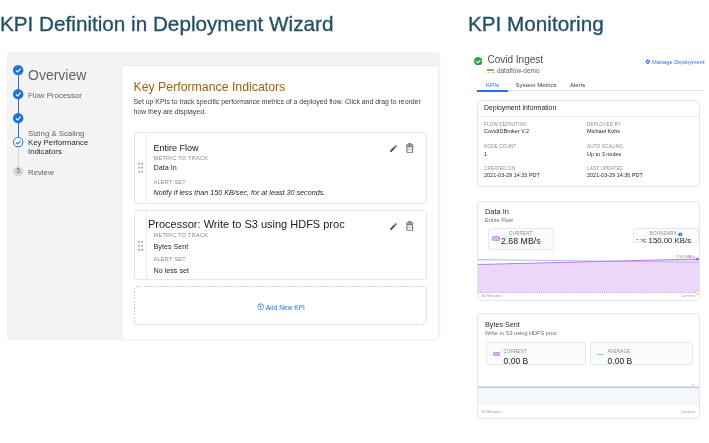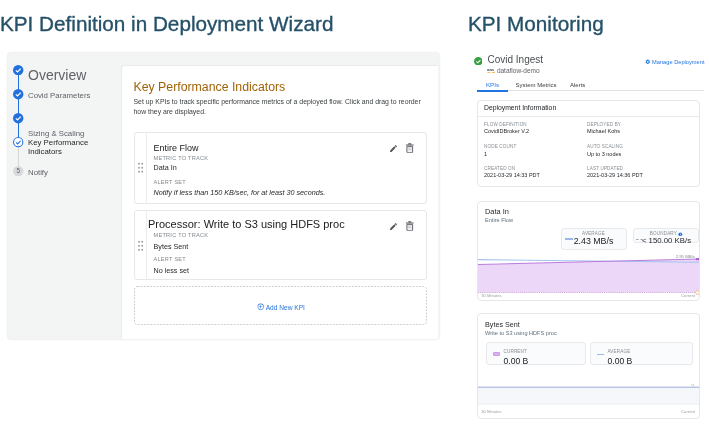--- a/index.html
+++ b/index.html
@@ -38,24 +38,24 @@
 <svg class="abs" style="left:13.4px; top:137.2px;" width="10.4" height="10.4" viewBox="0 0 11 11">
     <circle cx="5.5" cy="5.5" r="4.9" fill="#fff" stroke="#2270e0" stroke-width="1.1"></circle>
     <path d="M3.2 5.7 L4.9 7.3 L8 4" stroke="#2270e0" stroke-width="1.1" fill="none"></path>
   </svg>
 <svg class="abs" style="left:13.4px; top:166px;" width="10.4" height="10.4" viewBox="0 0 11 11">
     <circle cx="5.5" cy="5.5" r="5.5" fill="#d7d9dc"></circle>
     <text x="5.5" y="7.9" text-anchor="middle" font-size="6.8" fill="#5f6368" font-family="Liberation Sans">5</text>
   </svg>
 
 <div class="abs" style="left:28px; top:66.6px; font-size:14px; color:#5f6368;">Overview</div>
-<div class="abs" style="left:28px; top:90.9px; font-size:7.8px; color:#5f6368;">Covid Parameters</div>
+<div class="abs" style="left:28px; top:90.9px; font-size:7.8px; color:#5f6368;">Flow Processor</div>
 <div class="abs" style="left:28px; top:129px; font-size:7.8px; color:#5f6368;">Sizing &amp; Scaling</div>
 <div class="abs" style="left:28px; top:137.6px; font-size:7.8px; color:#27292c; line-height:9.6px;">Key Performance<br>Indicators</div>
-<div class="abs" style="left:28px; top:167.6px; font-size:7.8px; color:#5f6368;">Notify</div>
+<div class="abs" style="left:28px; top:167.6px; font-size:7.8px; color:#5f6368;">Review</div>
 
 <div class="abs" style="left:133.5px; top:79.8px; font-size:12.3px; color:#a16207;">Key Performance Indicators</div>
 <div class="abs" style="left:133.5px; top:97px; width:292px; font-size:6.9px; color:#3c4043; line-height:10.4px;">Set up KPIs to track specific performance metrics of a deployed flow. Click and drag to reorder how they are displayed.</div>
 
 <div class="abs" style="left:134px; top:131.5px; width:293px; height:72.5px; border:1px solid #e7e7e7; border-radius:3px; background:#fff;"></div>
 <div class="abs" style="left:146.3px; top:132px; width:1px; height:71.5px; background:#ececec;"></div>
 <svg class="abs" style="left:136.5px; top:162px;" width="7" height="11.5" viewBox="0 0 7 11.5">
   <g fill="#9aa0a6">
       <circle cx="2" cy="1.8" r="0.95"></circle>
       <circle cx="5.2" cy="1.8" r="0.95"></circle>
@@ -151,24 +151,24 @@
 <div class="abs valR" style="left:587px; top:150.7px;">Up to 3 nodes</div>
 <div class="abs lblR" style="left:484px; top:166.2px;">CREATED ON</div>
 <div class="abs valR" style="left:484px; top:172.1px;">2021-03-29 14:33 PDT</div>
 <div class="abs lblR" style="left:587px; top:166.2px;">LAST UPDATED</div>
 <div class="abs valR" style="left:587px; top:172.1px;">2021-03-29 14:36 PDT</div>
 
 <div class="abs" style="left:477px; top:200.5px; width:223px; height:100px; border:1px solid #e4e6e9; border-radius:4px; background:#fff; overflow:hidden;">
   <div class="abs" style="left:7px; top:5px; font-size:7.4px; color:#25282c;">Data In</div>
   <div class="abs" style="left:7px; top:15.5px; font-size:5.6px; color:#5d6f7e;">Entire Flow</div>
 
-  <div class="abs" style="left:82.5px; top:26.8px; width:66px; height:22.2px; border:1px solid #e7e9ec; border-radius:3px; background:#fafbfd;">
-    <div class="abs" style="left:3.5px; top:9px; width:7.5px; height:1.4px; background:#9cb8e8;"></div>
-    <div class="abs lblR" style="left:0; top:2px; width:100%; text-align:center;">AVERAGE</div>
-    <div class="abs" style="left:0; top:6.8px; width:100%; text-align:center; font-size:8.8px; color:#202124;">2.43 MB/s</div>
+  <div class="abs" style="left:9.8px; top:26.8px; width:66px; height:22.2px; border:1px solid #e7e9ec; border-radius:3px; background:#fafbfd;">
+    <div class="abs" style="left:3.5px; top:7px; width:7.5px; height:4.5px; background:#dcaef1; border:0.5px solid #cf9ae6; border-radius:1px;"></div>
+    <div class="abs lblR" style="left:0; top:2px; width:100%; text-align:center;">CURRENT</div>
+    <div class="abs" style="left:0; top:6.8px; width:100%; text-align:center; font-size:8.8px; color:#202124;">2.68 MB/s</div>
   </div>
   <div class="abs" style="left:155.4px; top:26.8px; width:66px; height:15px; border:1px solid #e7e9ec; border-radius:3px; background:#fafbfd;">
     <div class="abs" style="left:2px; top:9.5px; width:7px; height:0; border-top:1.3px dashed #a6abb1;"></div>
     <div class="abs lblR" style="left:0; top:2px; width:100%; text-align:center;">BOUNDARY&nbsp;<svg width="4.6" height="4.6" viewBox="0 0 24 24" style="vertical-align:-0.8px">
           <circle cx="12" cy="12" r="10" fill="#2274e0"></circle>
           <rect x="10.7" y="10.2" width="2.6" height="7" fill="#fff"></rect>
           <rect x="10.7" y="6.2" width="2.6" height="2.6" fill="#fff"></rect>
         </svg></div>
     <div class="abs" style="left:7.5px; top:7.2px; font-size:7.8px; color:#26292c;">&lt; 150.00 KB/s</div>
   </div>

